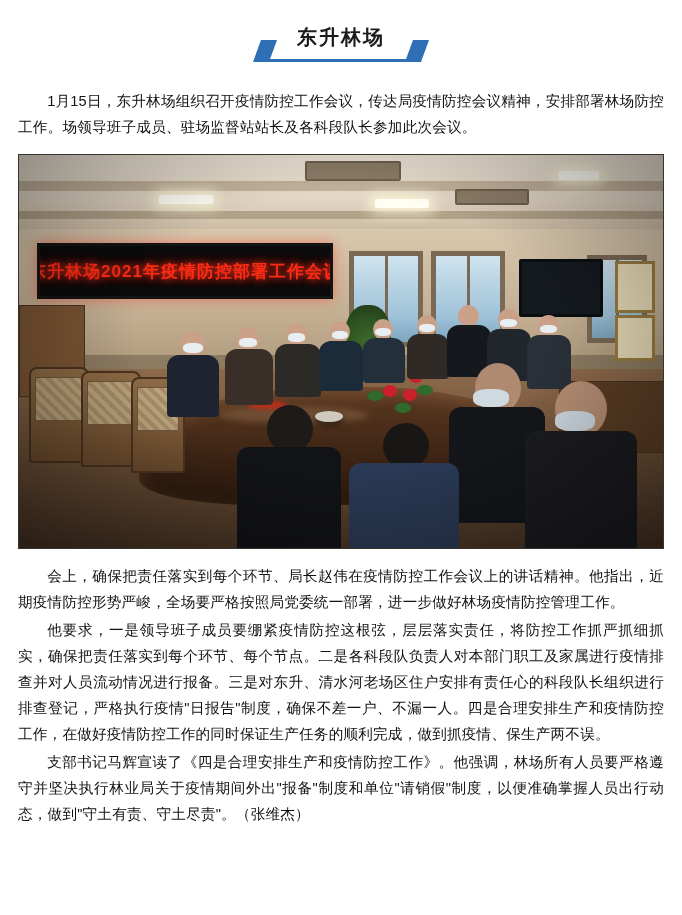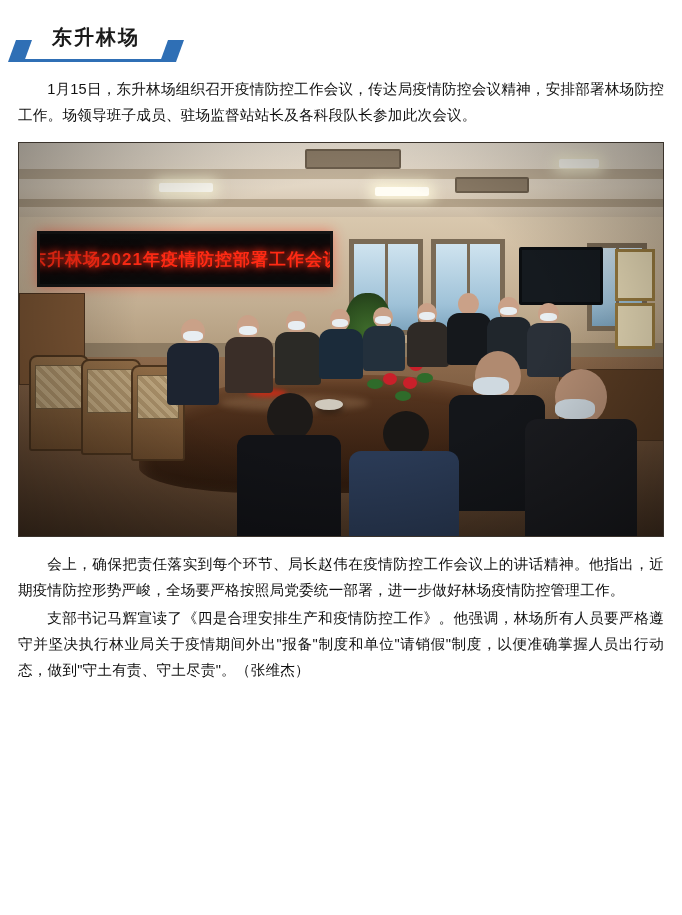--- a/index.html
+++ b/index.html
@@ -17,21 +17,21 @@
   .page {
     position: relative;
     width: 682px;
     height: 915px;
     box-sizing: border-box;
     padding: 0 18px;
   }
   
   .header-badge-wrap {
     display: flex;
-    justify-content: flex-start;
+    justify-content: center;
     align-items: center;
     padding-top: 18px;
     padding-bottom: 14px;
   }
   .header-badge {
     position: relative;
     display: inline-block;
     padding: 6px 34px 8px 34px;
     font-size: 20px;
     font-weight: bold;
@@ -60,21 +60,21 @@
   .para {
     font-size: 14.6px;
     line-height: 26px;
     text-align: justify;
     text-indent: 2em;
     margin: 0 0 2px 0;
     color: #111111;
     letter-spacing: 0.2px;
   }
   .para-block-top {
-    margin-top: 0;
+    margin-top: 12px;
     margin-bottom: 14px;
   }
   .body-block {
     margin-top: 14px;
   }
   
   .photo {
     position: relative;
     width: 646px;
     height: 395px;
@@ -464,16 +464,17 @@
     <div class="person" style="left:330px; top:268px; width:110px; height:128px;">
       <div class="p-head" style="left:34px; top:0; width:46px; height:46px; background:#191715;"></div>
       <div class="p-body" style="left:0; top:40px; width:110px; height:88px; background:#2a3a55;"></div>
     </div>
 
     <div class="vignette"></div>
   </div>
 
   <div class="body-block">
     <p class="para">会上，确保把责任落实到每个环节、局长赵伟在疫情防控工作会议上的讲话精神。他指出，近期疫情防控形势严峻，全场要严格按照局党委统一部署，进一步做好林场疫情防控管理工作。</p>
+    <p class="para">他要求，一是领导班子成员要绷紧疫情防控这根弦，层层落实责任，将防控工作抓严抓细抓实，确保把责任落实到每个环节、每个节点。二是各科段队负责人对本部门职工及家属进行疫情排查并对人员流动情况进行报备。三是对东升、清水河老场区住户安排有责任心的科段队长组织进行排查登记，严格执行疫情"日报告"制度，确保不差一户、不漏一人。四是合理安排生产和疫情防控工作，在做好疫情防控工作的同时保证生产任务的顺利完成，做到抓疫情、保生产两不误。</p>
     <p class="para">支部书记马辉宣读了《四是合理安排生产和疫情防控工作》。他强调，林场所有人员要严格遵守并坚决执行林业局关于疫情期间外出"报备"制度和单位"请销假"制度，以便准确掌握人员出行动态，做到"守土有责、守土尽责"。（张维杰）</p>
   </div>
 
 </div>
 
 </body></html>

